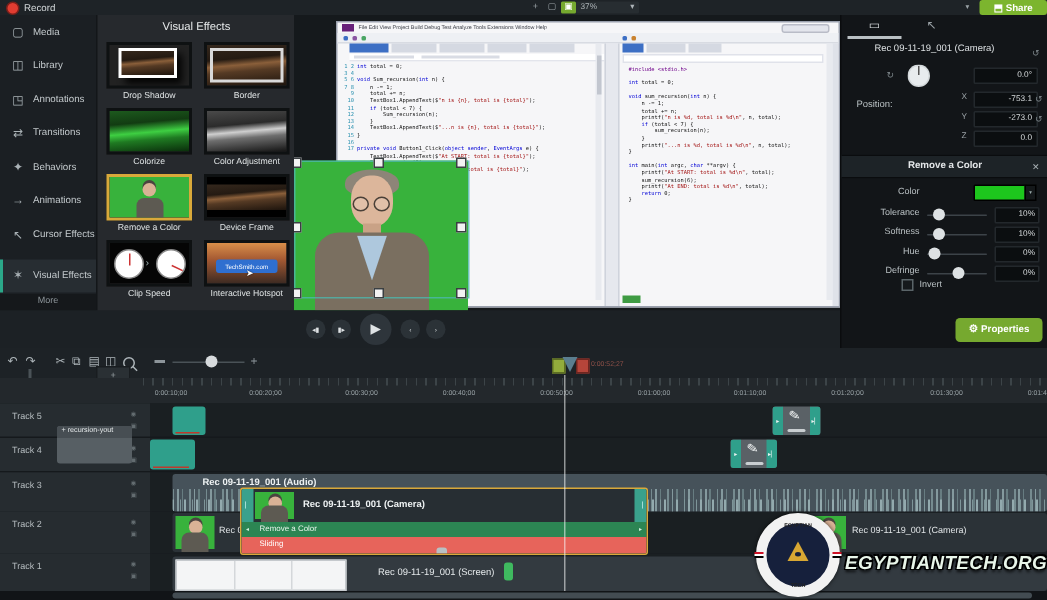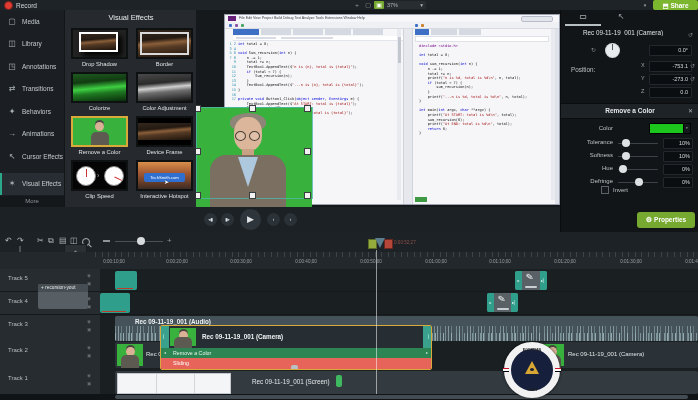--- a/index.html
+++ b/index.html
@@ -652,15 +652,16 @@
 
   <div id="watermark" class="abs">
     <div id="wm-logo">
       <div id="wm-ring-top">EGYPTIAN</div>
       <div id="wm-tri"></div>
         <div id="wm-eye"></div>
       <div id="wm-ring-bot">TECH</div>
       <span class="wm-flag" style="left:-8px;top:19px"></span>
       <span class="wm-flag" style="right:-8px;top:19px"></span>
     </div>
+    <div id="wm-site">EGYPTIANTECH.ORG</div>
   </div>
 
 </div>
 
 </body></html>

